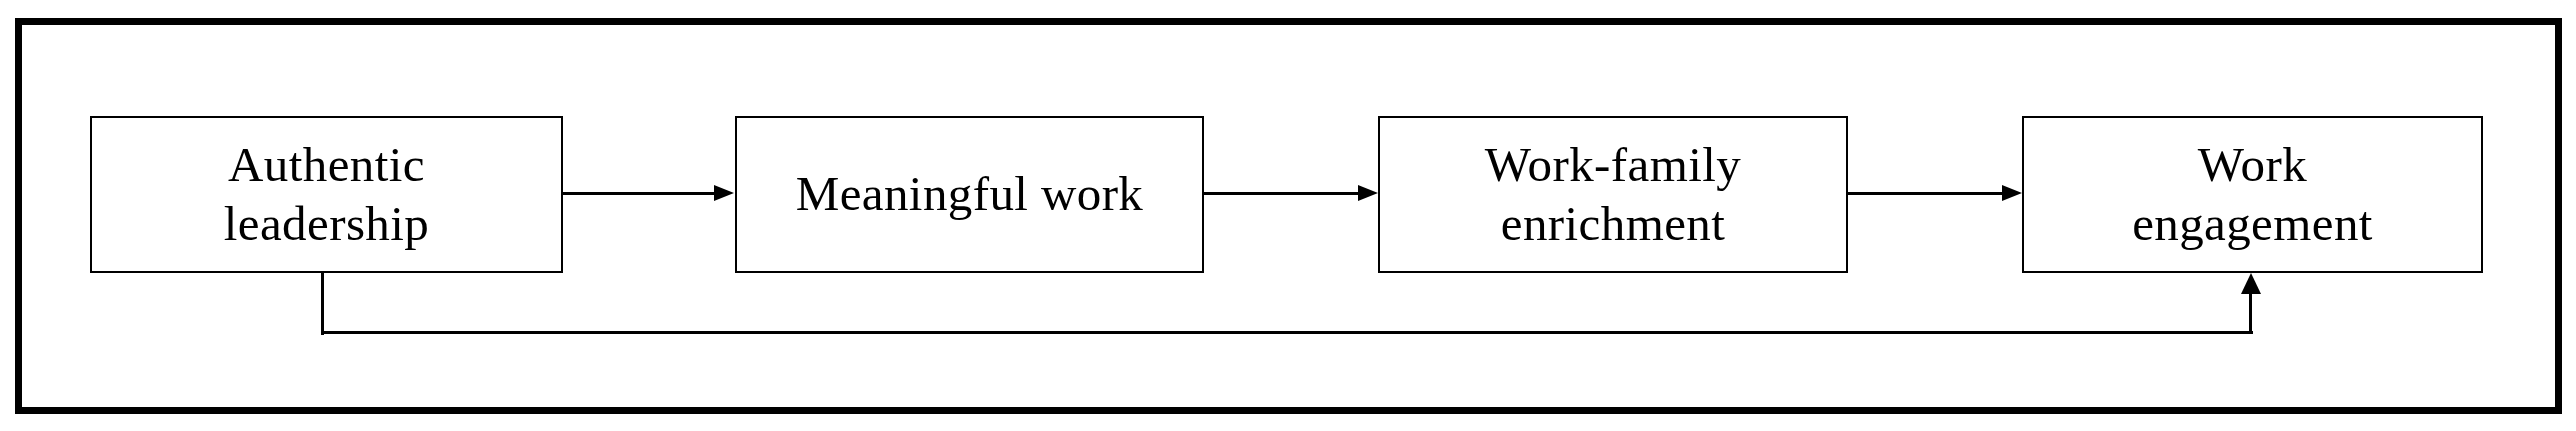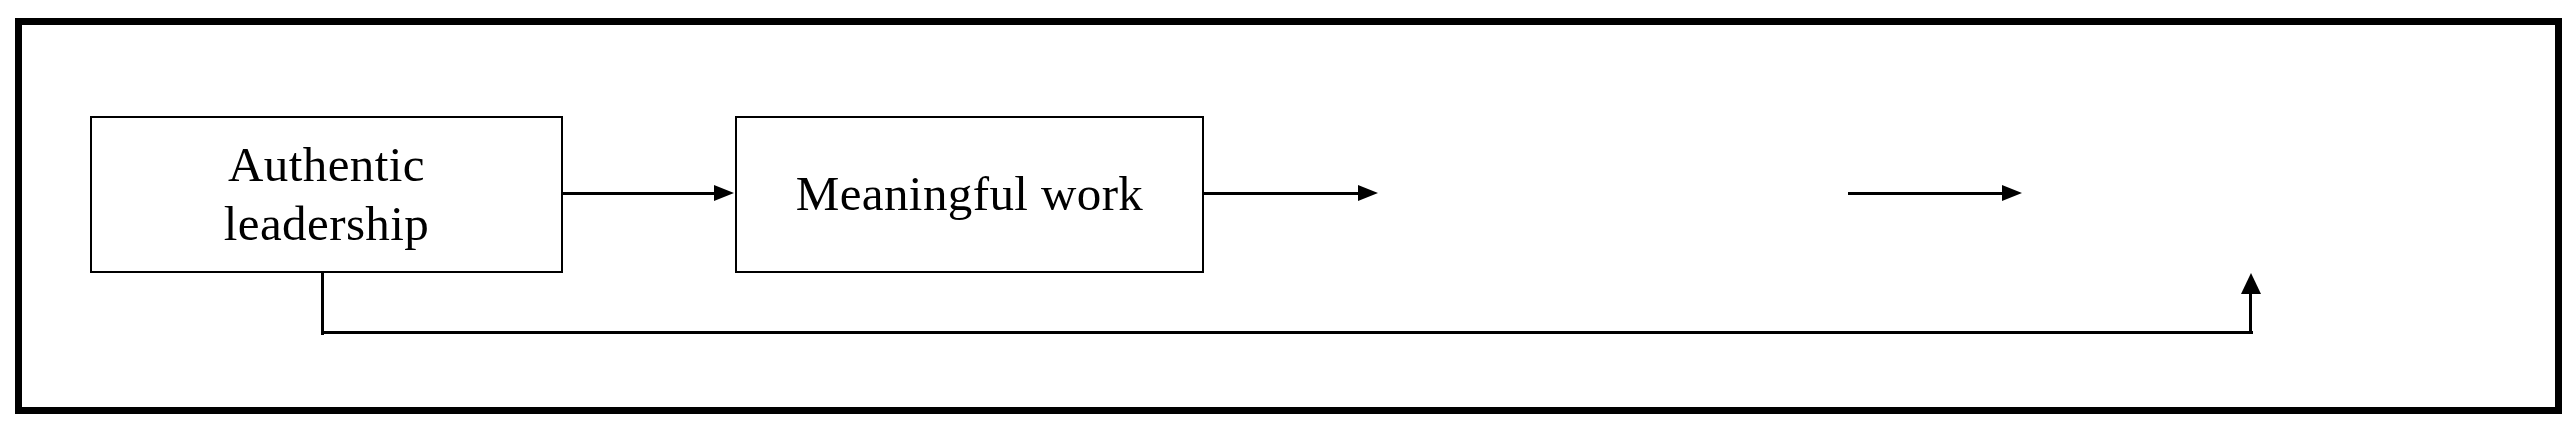--- a/index.html
+++ b/index.html
@@ -97,21 +97,29 @@
 
   <div class="node node-2">
     <span class="node-label">Meaningful work</span>
   </div>
 
   <div class="node node-1">
     <span class="node-label">Authentic
 leadership</span>
   </div>
 
+  <div class="node node-3">
+    <span class="node-label">Work-family
+enrichment</span>
+  </div>
 
+  <div class="node node-4">
+    <span class="node-label">Work
+engagement</span>
+  </div>
 
   <div class="shaft shaft-h edge1-shaft"></div>
   <div class="head-right edge1-head"></div>
 
   <div class="shaft shaft-h edge2-shaft"></div>
   <div class="head-right edge2-head"></div>
 
   <div class="shaft shaft-h edge3-shaft"></div>
   <div class="head-right edge3-head"></div>
 

